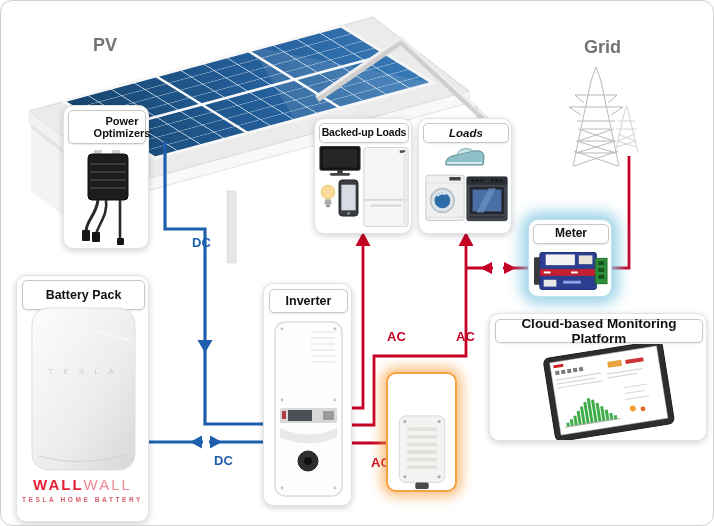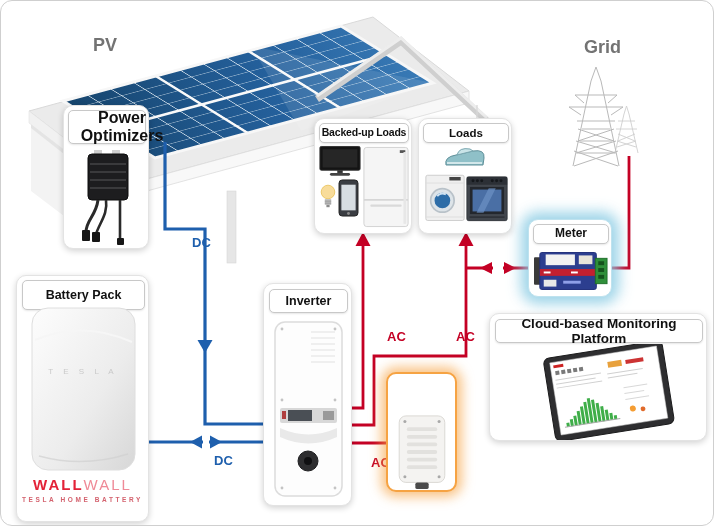--- a/index.html
+++ b/index.html
@@ -121,21 +121,21 @@
 
   <div class="free-label" style="left:92px;top:34px;">PV</div>
   <div class="free-label" style="left:583px;top:36px;">Grid</div>
   <div class="wire-label dc" style="left:171px;top:234px;">DC</div>
   <div class="wire-label dc" style="left:193px;top:452px;">DC</div>
   <div class="wire-label ac" style="left:366px;top:328px;">AC</div>
   <div class="wire-label ac" style="left:435px;top:328px;">AC</div>
   <div class="wire-label ac" style="left:350px;top:454px;">AC</div>
 
   <div class="card" style="left:62px;top:104px;width:86px;height:144px;">
-    <div class="plate" style="left:4px;top:4px;width:78px;height:34px;font-size:16px;padding-left:30px;">Power Optimizers</div>
+    <div class="plate" style="left:4px;top:4px;width:78px;height:34px;font-size:11px;padding-left:30px;">Power Optimizers</div>
     <svg class="dev" style="left:10px;top:44px;" width="66" height="96" viewBox="0 0 66 96">
       <rect x="20" y="0" width="8" height="6" fill="#cfcfcf"></rect>
         <rect x="38" y="0" width="8" height="6" fill="#cfcfcf"></rect>
       <rect x="14" y="4" width="40" height="46" rx="4" fill="#1d1d1f" stroke="#0c0c0d"></rect>
       <g stroke="#3a3a3c" stroke-width="2">
           <line x1="16" y1="14" x2="52" y2="14"></line>
           <line x1="16" y1="22" x2="52" y2="22"></line>
           <line x1="16" y1="30" x2="52" y2="30"></line>
           <line x1="16" y1="38" x2="52" y2="38"></line>
         </g>
@@ -212,21 +212,21 @@
         <line x1="6" y1="24" x2="14" y2="24" stroke="#999"></line>
       <rect x="8" y="26" width="4" height="3" fill="#8a8a8a"></rect>
     </svg>
     <svg class="dev" style="left:23px;top:60px;" width="21" height="38" viewBox="0 0 22 40">
       <rect x="1" y="1" width="20" height="38" rx="3.5" fill="#3a3d42" stroke="#222"></rect>
       <rect x="3.5" y="6" width="15" height="27" fill="#d7dde2"></rect>
       <circle cx="11" cy="36.3" r="1.5" fill="#8a8a8a"></circle>
     </svg>
   </div>
 
-  <div class="card" style="left:417px;top:117px;width:94px;height:116px;">
+  <div class="card" style="left:417px;top:117px;width:94px;height:116px;font-style:italic;">
     <div class="plate" style="left:4px;top:4px;width:86px;height:20px;font-size:11.5px;">Loads</div>
     <svg class="dev" style="left:24px;top:26px;" width="44" height="22" viewBox="0 0 44 22">
       <path d="M3,20 Q1,12 13,10 L30,6 Q42,4 41,13 L40,20 Z" fill="#8fc0c8" stroke="#5f8f99"></path>
       <path d="M14,10 Q16,2 27,4 L30,6 L14,10" fill="#c9e4e8" stroke="#7aa7b0"></path>
       <line x1="4" y1="18" x2="39" y2="18" stroke="#e8f4f6" stroke-width="1.6"></line>
     </svg>
     <svg class="dev" style="left:6px;top:50px;" width="40" height="56" viewBox="0 0 46 58">
       <rect x="1" y="4" width="44" height="52" rx="2" fill="#f0f0f0" stroke="#c8c8c8"></rect>
       <rect x="28" y="6" width="13" height="4" fill="#444"></rect>
       <line x1="1" y1="13" x2="45" y2="13" stroke="#dcdcdc"></line>

